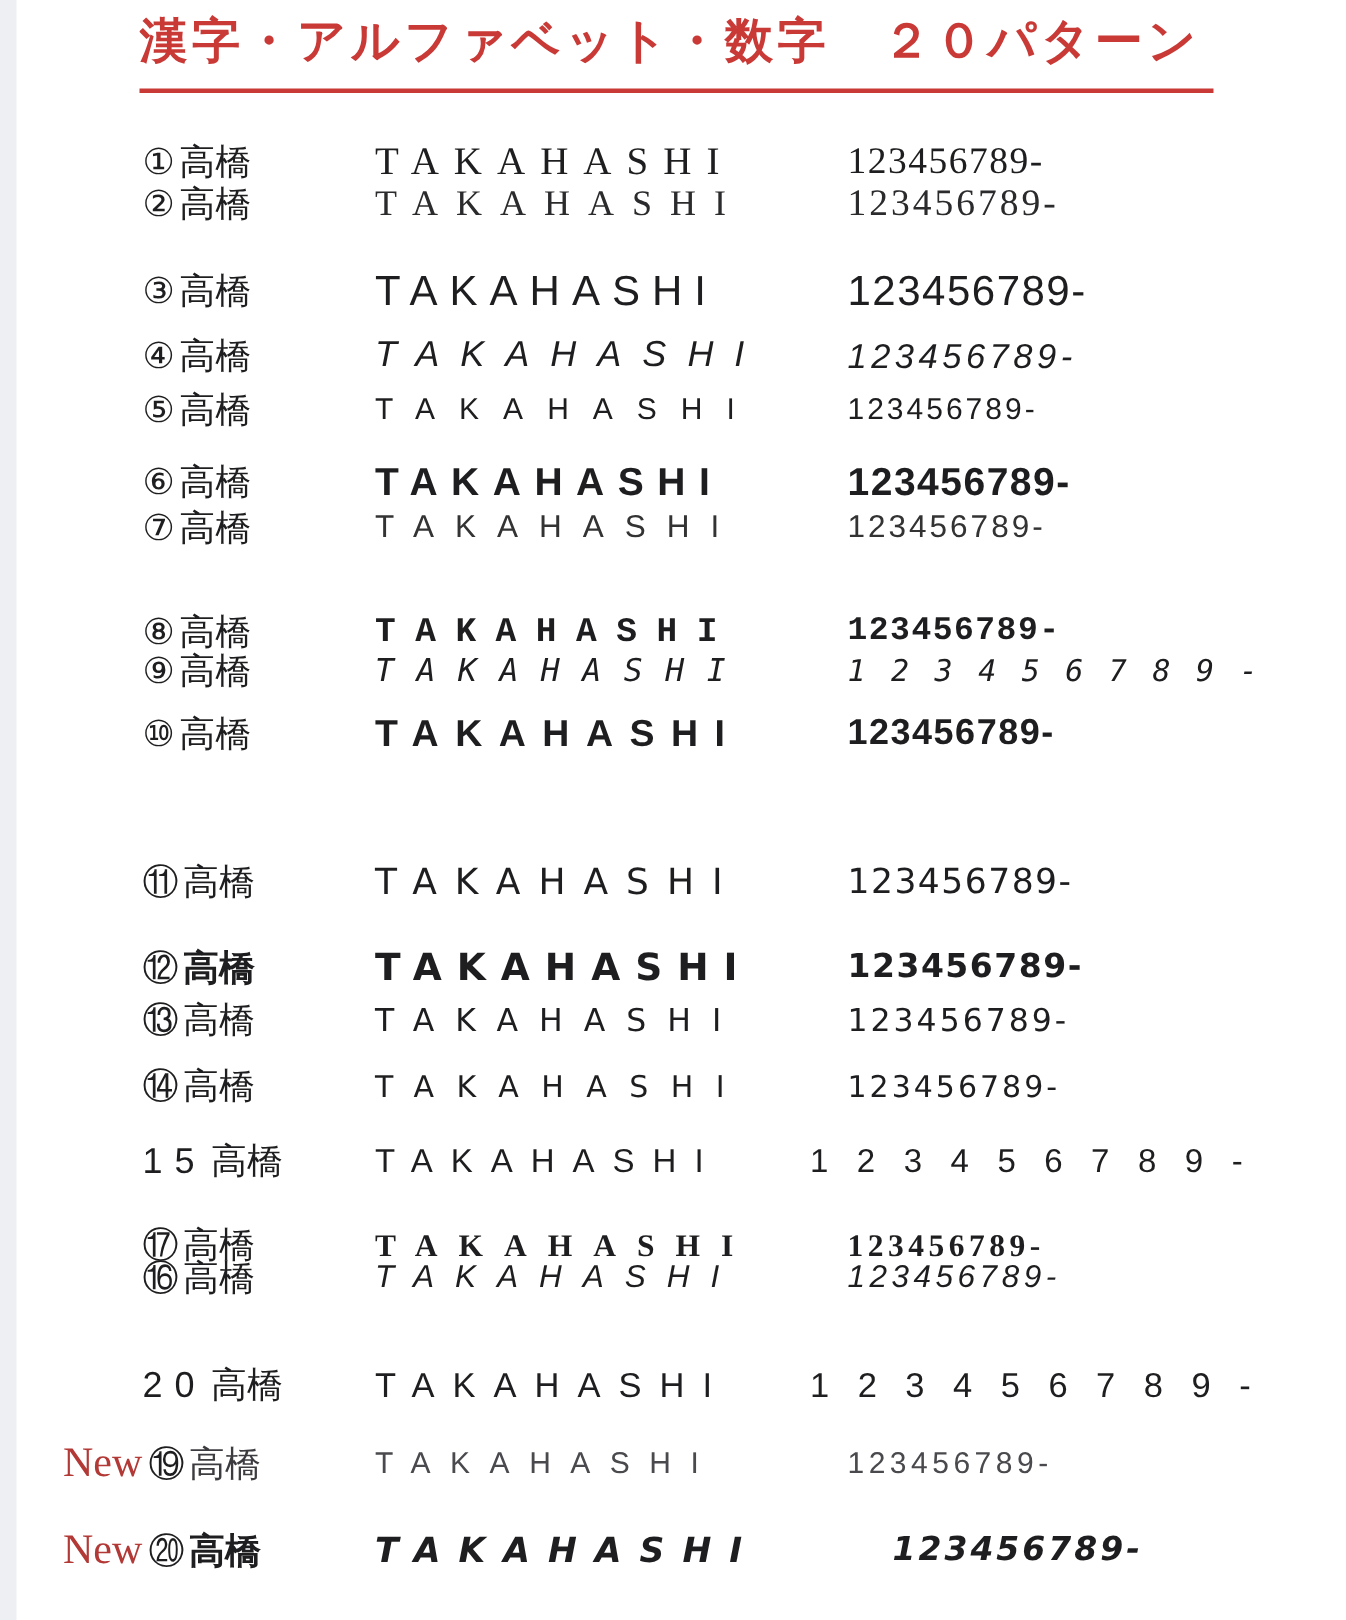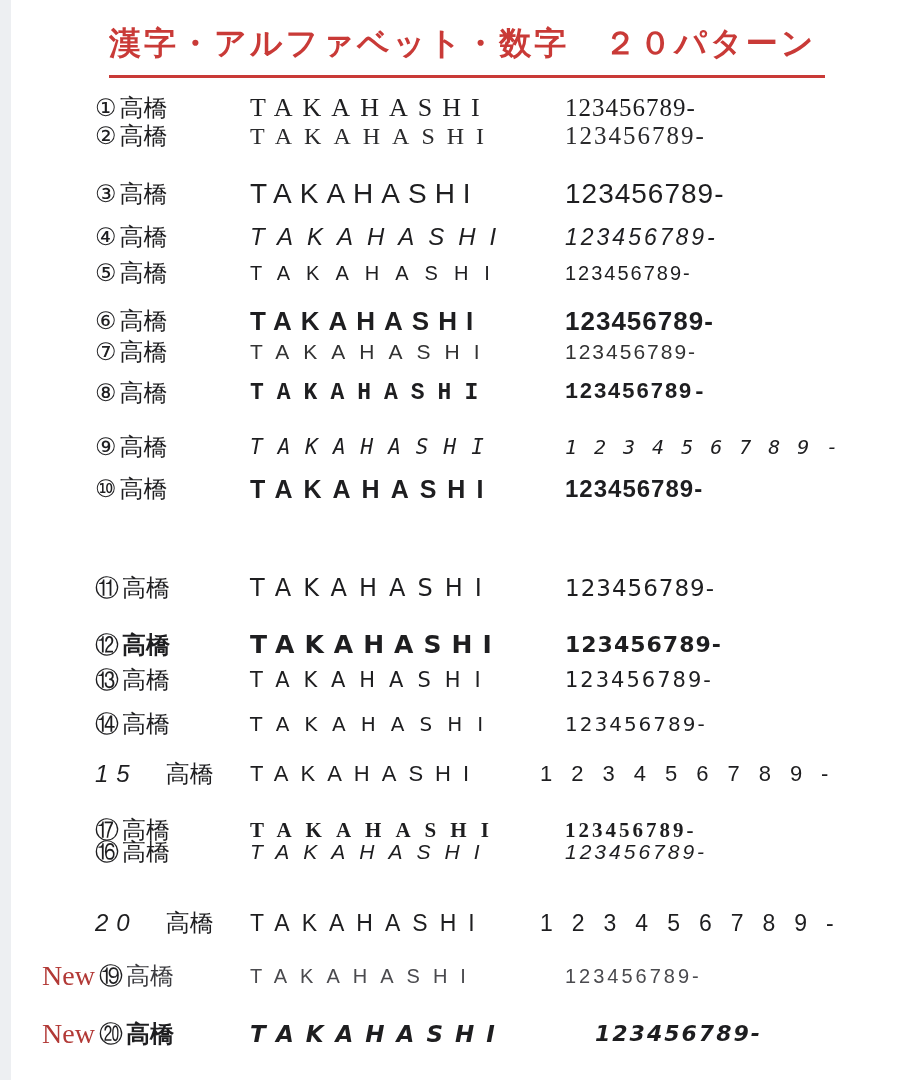--- a/index.html
+++ b/index.html
@@ -16,21 +16,21 @@
     overflow:hidden;
     font-family:"DejaVu Sans",sans-serif;
     color:var(--ink);
   }
   .left-strip{
     position:absolute;left:0;top:0;width:11px;height:1080px;
     background:var(--strip);
   }
   .title{
     position:absolute;left:93px;top:6px;width:716px;
-    margin:16px;
+    margin:0;
     color:var(--title-red);
     font-family:"DejaVu Sans",sans-serif;
     font-weight:bold;
     font-size:32px;
     letter-spacing:3px;
     white-space:nowrap;
     overflow:hidden;
     border-bottom:3px solid var(--title-red);
     padding-bottom:9px;
   }
@@ -42,21 +42,21 @@
     font-size:28px;color:var(--new-red);
   }
   .label{left:95px;font-size:24px;font-family:"DejaVu Sans",sans-serif;}
   .label .num{position:static;display:inline;margin-right:3px;}
   .label .kanji{position:static;display:inline;}
   .latin{left:250px;}
   .digits{left:565px;}
 
   
   .r1{top:88px}.r2{top:116px}.r3{top:174px}.r4{top:217px}.r5{top:253px}
-  .r6{top:301px}.r7{top:332px}.r8{top:373px}.r9{top:427px}.r10{top:469px}
+  .r6{top:301px}.r7{top:332px}.r8{top:401px}.r9{top:427px}.r10{top:469px}
   .r11{top:568px}.r12{top:625px}.r13{top:660px}.r14{top:704px}.r15{top:754px}
   .r16{top:832px}.r17{top:810px}.r18{top:903px}.r19{top:956px}.r20{top:1014px}
 
   
   .f1 .latin{font-family:"Liberation Serif",serif;font-size:26px;letter-spacing:10px;}
   .f1 .digits{font-family:"Liberation Serif",serif;font-size:25px;letter-spacing:1px;}
   .f2 .latin{font-family:"Liberation Serif",serif;font-size:24px;letter-spacing:12px;color:#2b2b2d;}
   .f2 .digits{font-family:"Liberation Serif",serif;font-size:25px;letter-spacing:2px;color:#2b2b2d;}
   .f3 .latin{font-family:"Liberation Sans",sans-serif;font-size:28px;letter-spacing:8px;}
   .f3 .digits{font-family:"Liberation Sans",sans-serif;font-size:28px;letter-spacing:1px;}
@@ -77,21 +77,21 @@
   .f11 .latin{font-family:"DejaVu Sans",sans-serif;font-size:24px;letter-spacing:12px;}
   .f11 .digits{font-family:"DejaVu Sans",sans-serif;font-size:23px;letter-spacing:1px;}
   .f12 .latin{font-family:"DejaVu Sans",sans-serif;font-weight:bold;font-size:25px;letter-spacing:10px;}
   .f12 .digits{font-family:"DejaVu Sans",sans-serif;font-weight:bold;font-size:22px;letter-spacing:1px;}
   .f13 .latin{font-family:"DejaVu Sans",sans-serif;font-size:21px;letter-spacing:14px;}
   .f13 .digits{font-family:"DejaVu Sans",sans-serif;font-size:21px;letter-spacing:2px;}
   .f14 .latin{font-family:"DejaVu Sans",sans-serif;font-size:20px;letter-spacing:15px;}
   .f14 .digits{font-family:"DejaVu Sans",sans-serif;font-size:20px;letter-spacing:2px;}
   .f15 .latin{font-family:"Liberation Sans",sans-serif;font-size:22px;letter-spacing:12px;}
   .f15 .digits{font-family:"Liberation Sans",sans-serif;font-size:22px;letter-spacing:19px;left:540px;}
-  .f15 .num,.f18 .num{letter-spacing:8px;margin-right:28px;font-family:"Liberation Sans",sans-serif;font-style:italic;}
+  .f15 .num,.f18 .num{letter-spacing:8px;margin-right:3px;font-family:"Liberation Sans",sans-serif;}
   .f16 .latin{font-family:"Liberation Sans",sans-serif;font-style:italic;font-size:21px;letter-spacing:14px;}
   .f16 .digits{font-family:"Liberation Sans",sans-serif;font-style:italic;font-size:21px;letter-spacing:3px;}
   .f17 .latin{font-family:"Liberation Serif",serif;font-weight:bold;font-size:21px;letter-spacing:14px;}
   .f17 .digits{font-family:"Liberation Serif",serif;font-weight:bold;font-size:21px;letter-spacing:3px;}
   .f18 .latin{font-family:"Liberation Sans",sans-serif;font-size:23px;letter-spacing:12px;}
   .f18 .digits{font-family:"Liberation Sans",sans-serif;font-size:23px;letter-spacing:19px;left:540px;}
   .f19 .latin{font-family:"Liberation Sans",sans-serif;font-size:20px;letter-spacing:13px;color:#4a4a4e;}
   .f19 .digits{font-family:"Liberation Sans",sans-serif;font-size:20px;letter-spacing:3px;color:#4a4a4e;}
   .f19 .label,.f20 .label{left:99px;}
   .f19 .kanji{color:#3c3c40;font-weight:300;}

